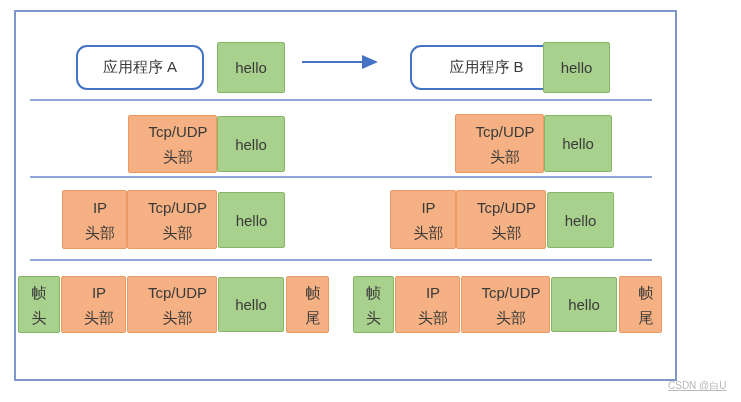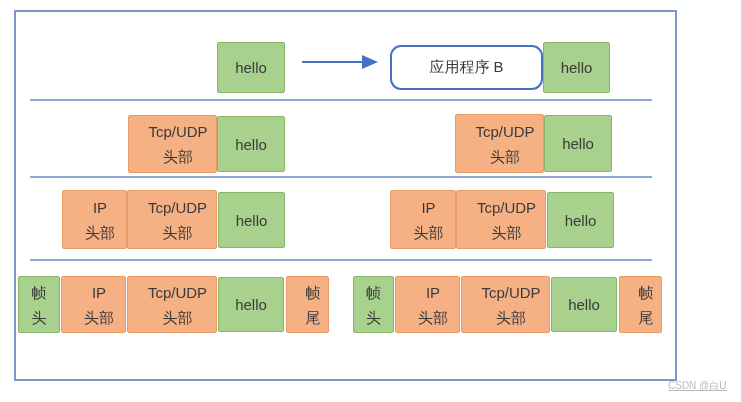--- a/index.html
+++ b/index.html
@@ -72,30 +72,33 @@
 <body>
 
 <div class="canvas" style="--green-fill: #a9d18e; --green-border: #85b565; --orange-fill: #f5b183; --orange-border: #ea9a62; --blue: #4472c4; --frame-border: #7d97c9; --divider: #8fa6d6; --text: #3a3a3a; --watermark-color: #b9b9b9;">
 
   <div class="frame"></div>
 
   <div class="divider" style="top:99px"></div>
   <div class="divider" style="top:176px"></div>
   <div class="divider" style="top:259px"></div>
 
+  <div class="app-pill" style="left:76px;top:45px;width:128px;height:45px">
+    <span>应用程序 A</span>
+  </div>
   <div class="box green" style="left:217px;top:42px;width:68px;height:51px">
     <span>hello</span>
   </div>
 
   <svg class="arrow-svg" style="left:298px;top:52px" width="84" height="20" viewBox="0 0 84 20">
     <line x1="4" y1="10" x2="66" y2="10" stroke="#4472c4" stroke-width="2"></line>
     <polygon points="64,3 80,10 64,17" fill="#4472c4"></polygon>
   </svg>
 
-  <div class="app-pill" style="left:390px;top:45px;width:153px;height:45px">
+  <div class="app-pill" style="left:410px;top:45px;width:153px;height:45px">
     <span>应用程序 B</span>
   </div>
   <div class="box green" style="left:543px;top:42px;width:67px;height:51px">
     <span>hello</span>
   </div>
 
   <div class="box orange" style="left:128px;top:115px;width:89px;height:58px">
     <span>Tcp/UDP</span>
     <span>头部</span>
   </div>

